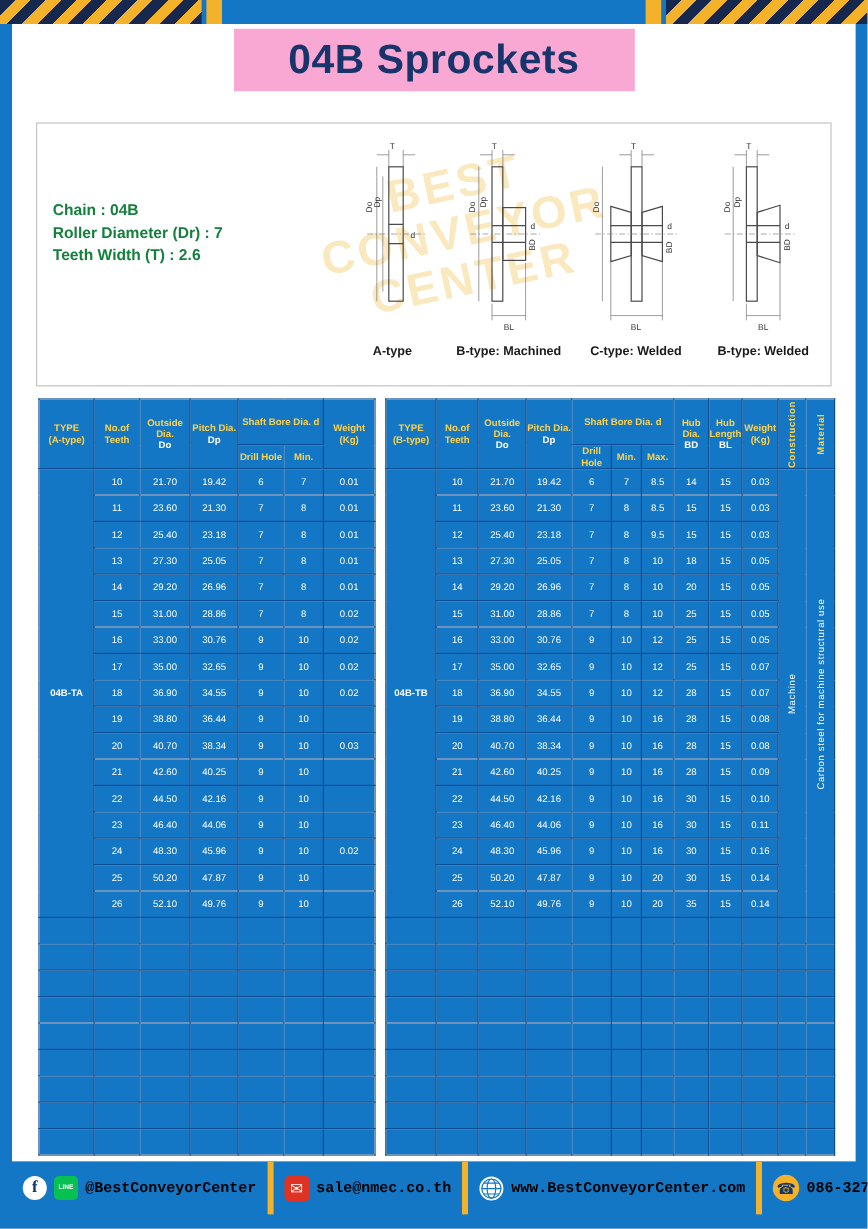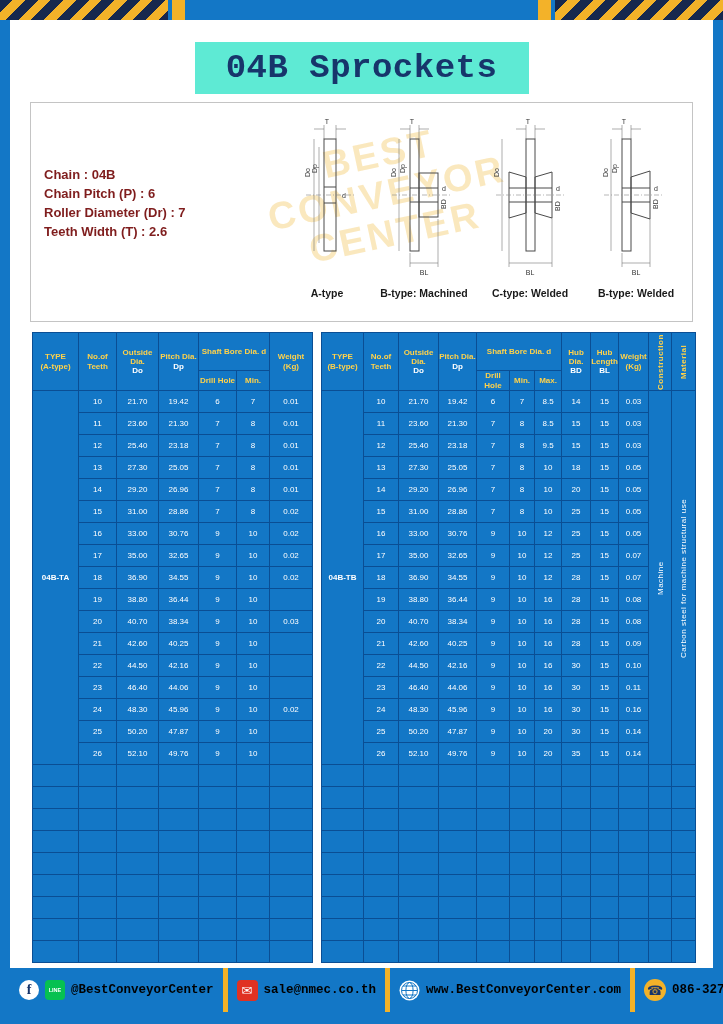--- a/index.html
+++ b/index.html
@@ -10,28 +10,28 @@
   }
   
   .hz { position:absolute; top:0; height:20px; width:168px;
         background:repeating-linear-gradient(135deg,#16284e 0 9px,#f3b229 9px 18px); }
   .hz-left { left:0; } .hz-right { right:0; }
   .hz-accent { position:absolute; top:0; width:13px; height:20px; background:#f3b229; }
   .acc-left { left:172px; } .acc-right { right:172px; }
 
   .inner { position:absolute; left:10px; right:10px; top:20px; bottom:56px; background:#ffffff; }
 
-  .title-banner { position:absolute; top:22px; left:50%; transform:translateX(-50%);
-    width:334px; height:52px; background:#5eead4; display:flex; align-items:center; justify-content:center;font-family:Liberation Mono, monospace; }
+  .title-banner { position:absolute; top:4px; left:50%; transform:translateX(-50%);
+    width:334px; height:52px; background:#f9a8d4; display:flex; align-items:center; justify-content:center; }
   .title-text { font-size:34px; font-weight:bold; color:#17356b; letter-spacing:0.5px; }
 
   
   .spec-box { position:absolute; left:20px; right:20px; top:82px; height:218px;
     background:#fff; border:1px solid #c4c4c4; }
-  .spec-lines { position:absolute; left:13px; top:62px; color:#7f1d1d; font-weight:bold;
+  .spec-lines { position:absolute; left:13px; top:62px; color:#15803d; font-weight:bold;
     font-size:13px; line-height:19px; white-space:nowrap; }
   .watermark { position:absolute; left:235px; top:30px; transform:rotate(-12deg);
     color:rgba(240,178,41,0.30); font-weight:bold; font-size:38px; line-height:40px;
     letter-spacing:3px; text-align:center; pointer-events:none; }
   .diagrams { position:absolute; right:8px; top:12px; display:flex; gap:10px; align-items:center; }
   .diagram { display:flex; flex-direction:column; align-items:center; }
   .diagram svg { display:block; }
   .caption { font-size:10.5px; font-weight:600; color:#1a1a1a; margin-top:2px; white-space:nowrap; }
   .dim { font-size:7px; fill:#333; font-family:"Liberation Sans",sans-serif; }
   .draw { stroke:#4a4a4a; fill:none; stroke-width:1; }
@@ -91,21 +91,20 @@
     <div class="spec-box">
 
       <div class="watermark">
         <div>BEST</div>
         <div>CONVEYOR</div>
         <div>CENTER</div>
       </div>
 
       <div class="spec-lines">
         <div>Chain : 04B</div>
-        <div>Chain Pitch (P) : 6</div>
         <div>Roller Diameter (Dr) : 7</div>
         <div>Teeth Width (T) : 2.6</div>
       </div>
 
       <div class="diagrams">
 
         <div class="diagram">
           <svg width="78" height="170" viewBox="0 0 78 170">
             <line class="thin" x1="36" y1="10" x2="36" y2="24"></line>
             <line class="thin" x1="48" y1="10" x2="48" y2="24"></line>

